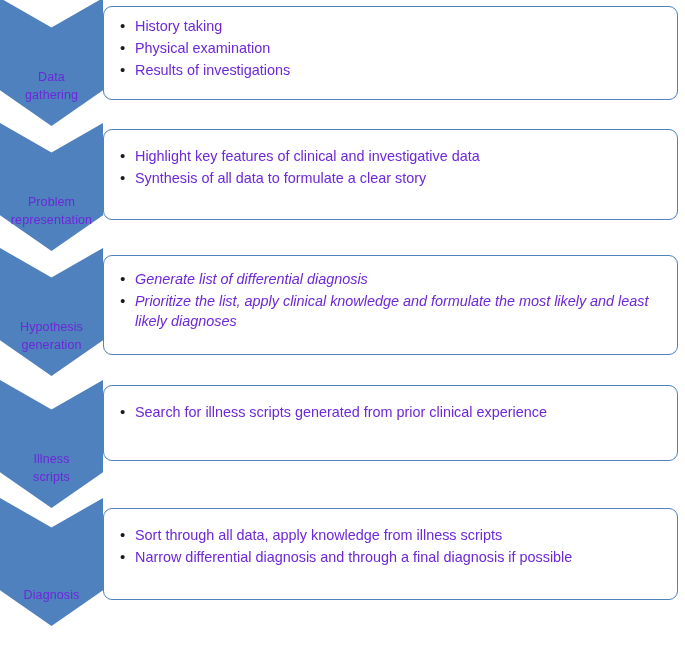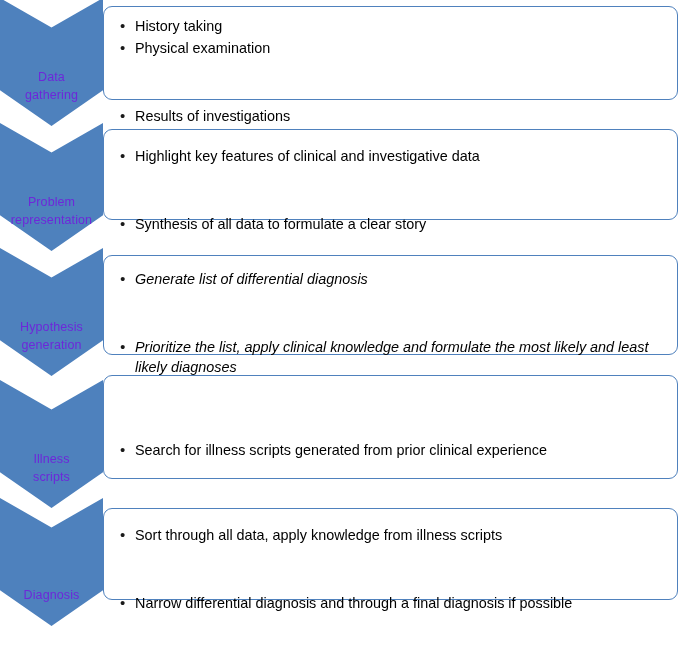--- a/index.html
+++ b/index.html
@@ -64,43 +64,43 @@
     list-style: none;
     margin: 0;
     padding: 0;
   }
   .bullets li {
     position: relative;
     padding-left: 17px;
     margin: 0 0 2px 0;
     font-size: 14.4px;
     line-height: 20px;
-    color: #000000;
+    color: #6d28d9;
   }
-  .bullets li:last-child { margin-bottom: 0; margin-top: 48px; }
+  .bullets li:last-child { margin-bottom: 0; }
   .bullets li::before {
     content: "\2022";
     position: absolute;
     left: 2px;
     top: -0.5px;
     font-size: 15px;
     color: #1a1a1a;
   }
 
   
   .stage-0 .chevron { top: -2px; }
   .stage-1 .chevron { top: 123px; }
   .stage-2 .chevron { top: 248px; }
   .stage-3 .chevron { top: 380px; }
   .stage-4 .chevron { top: 498px; }
 
   .stage-0 .box { top: 6px;   height: 94px; }
   .stage-1 .box { top: 129px; height: 91px; }
   .stage-2 .box { top: 255px; height: 100px; }
-  .stage-3 .box { top: 375px; height: 104px; }
+  .stage-3 .box { top: 385px; height: 76px; }
   .stage-4 .box { top: 508px; height: 92px; }
 
   .stage-1 .box .bullets,
   .stage-3 .box .bullets,
   .stage-4 .box .bullets { padding-top: 7px; }
   .stage-2 .box .bullets { padding-top: 4px; font-style: italic; }
 </style>
 </head>
 <body>
 

